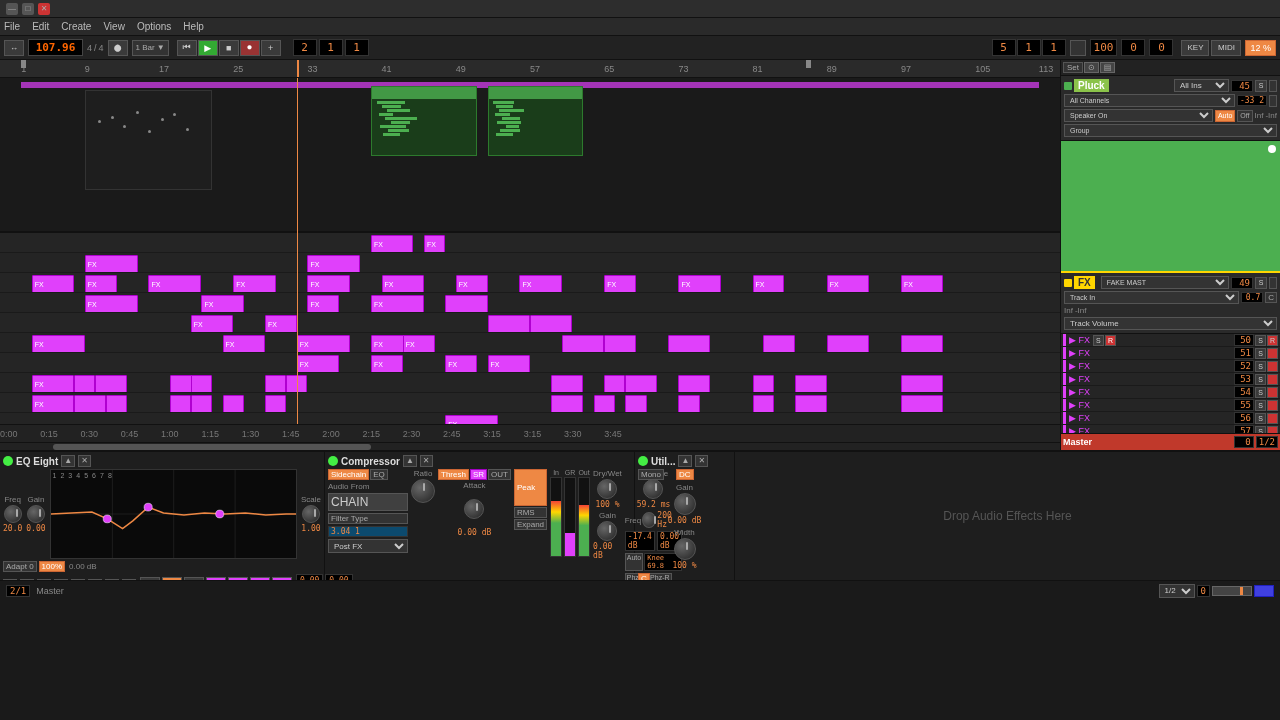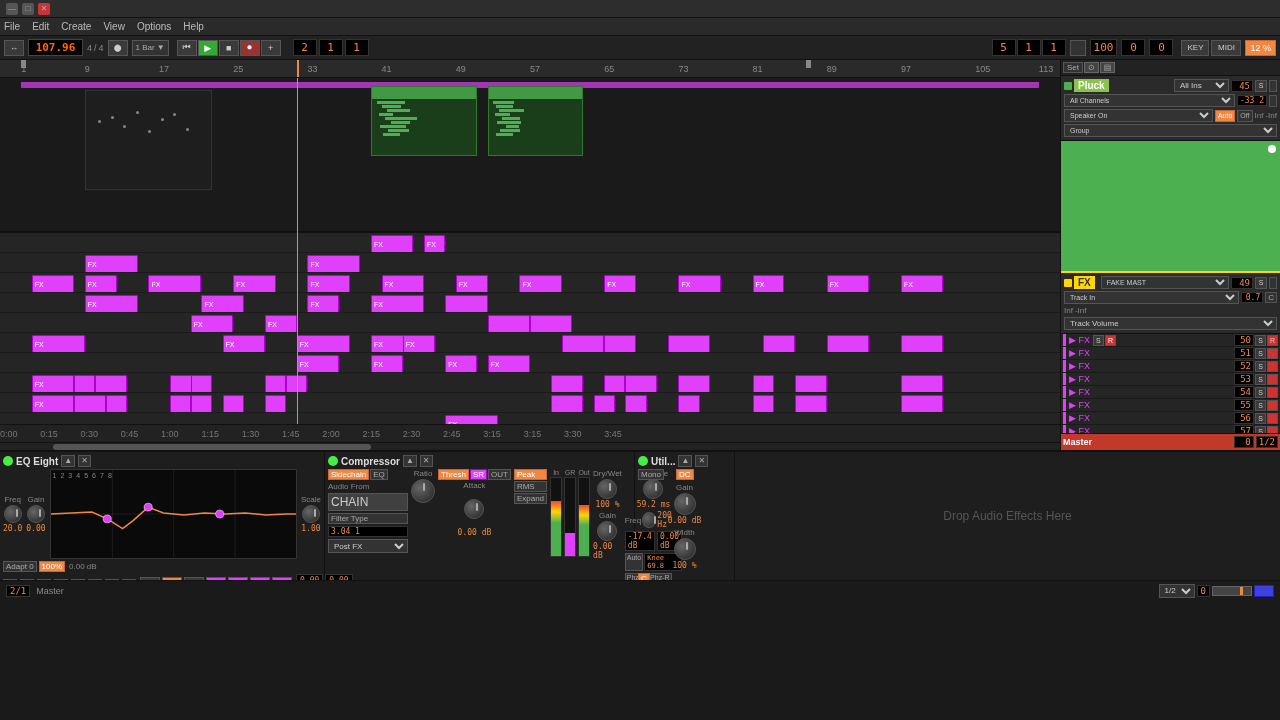--- a/index.html
+++ b/index.html
@@ -915,21 +915,21 @@
     <div style="display:flex;gap:3px;align-items:flex-start;">
 
       <div style="display:flex;flex-direction:column;gap:2px;min-width:80px;">
         <div style="display:flex;gap:1px;align-items:center;">
           <div style="background:#e84;color:#fff;font-size:8px;padding:0 2px;cursor:pointer;border:1px solid #c63;">Sidechain</div>
           <div style="background:#333;border:1px solid #555;color:#aaa;font-size:8px;padding:0 2px;cursor:pointer;">EQ</div>
         </div>
         <div style="font-size:8px;color:#888;">Audio From</div>
         <div style="background:#404040;border:1px solid #555;color:#ccc;font-size:12px;padding:1px 2px;">CHAIN</div>
         <div style="background:#333;border:1px solid #555;color:#aaa;font-size:8px;padding:0 2px;">Filter Type</div>
-        <div style="background:#000000;color:#e84;font-family:monospace;font-size:8px;padding:0 2px;border:1px solid #333;">3.04 1</div>
+        <div style="background:#0c4a6e;color:#e84;font-family:monospace;font-size:8px;padding:0 2px;border:1px solid #333;">3.04 1</div>
         <select class="small-select">
           <option>Post FX</option>
         </select>
       </div>
 
       <div style="display:flex;flex-direction:column;align-items:center;gap:1px;">
         <span style="font-size:8px;color:#888;">Ratio</span>
         <div class="knob"></div>
       </div>
 
@@ -942,21 +942,21 @@
 
         <div style="display:flex;flex-direction:column;align-items:center;gap:9px;">
           <span style="font-size:8px;color:#888;">Attack</span>
           <div class="knob" style="width:20px;height:20px;"></div>
           <span style="font-size:8px;color:#e84;font-family:monospace;">0.00 dB</span>
         </div>
       </div>
 
       <div style="display:flex;flex-direction:column;gap:2px;">
         <div style="display:flex;flex-direction:column;gap:1px;">
-          <div style="background:#e84;border:1px solid #c63;color:#fff;font-size:8px;padding:0 2px;cursor:pointer;">Peak</div>
+          <div style="background:#e84;border:1px solid #c63;color:#fff;font-size:8px;padding:13px 2px;cursor:pointer;">Peak</div>
           <div style="background:#333;border:1px solid #555;color:#aaa;font-size:8px;padding:0 2px;cursor:pointer;">RMS</div>
           <div style="background:#333;border:1px solid #555;color:#aaa;font-size:8px;padding:0 2px;cursor:pointer;">Expand</div>
         </div>
       </div>
 
       <div style="display:flex;gap:2px;">
 
         <div style="display:flex;flex-direction:column;align-items:center;gap:1px;">
           <span style="font-size:7px;color:#888;">In</span>
           <div class="vu-meter">

